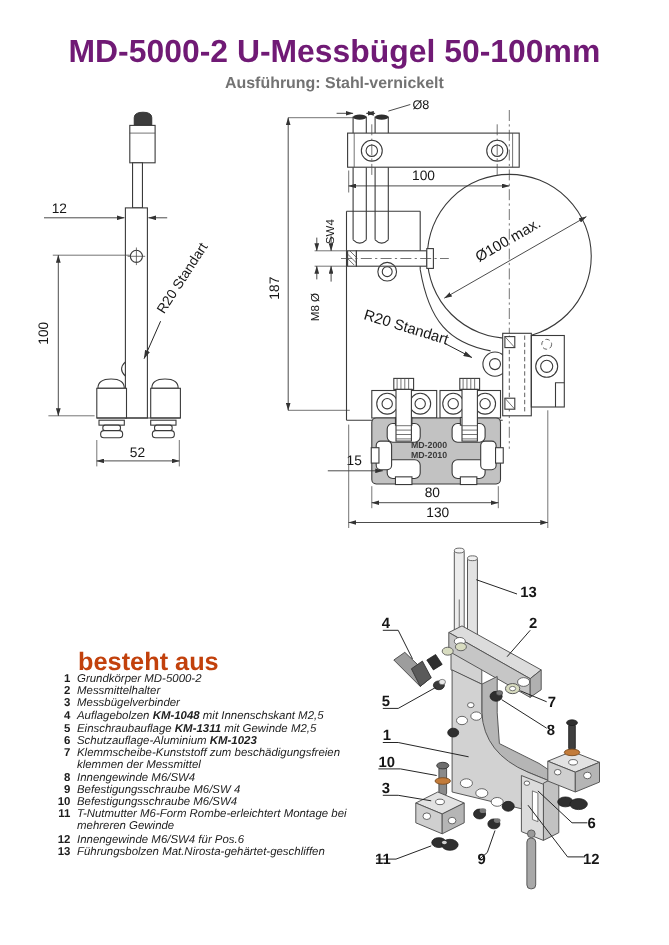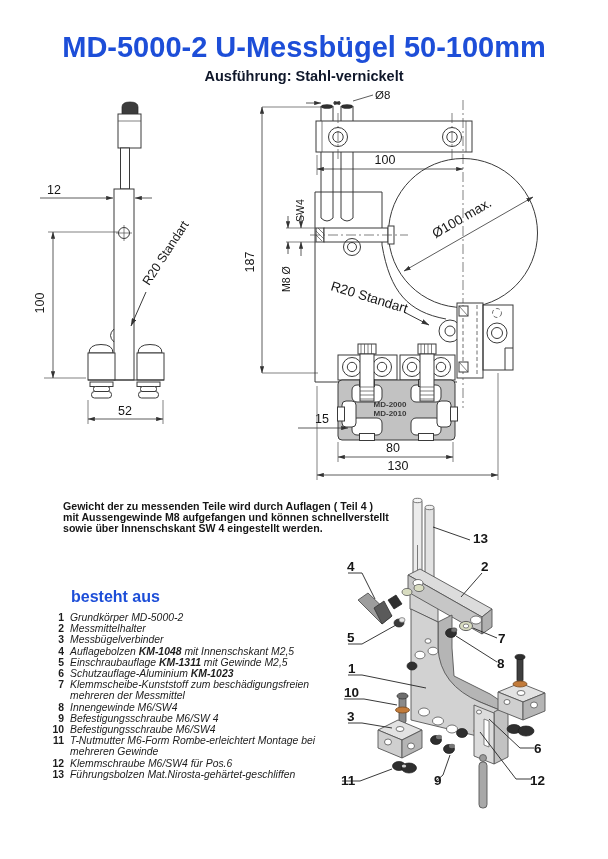--- a/index.html
+++ b/index.html
@@ -1,24 +1,24 @@
 <!DOCTYPE html>
 <html><head>
 <meta charset="utf-8">
 <style>
   html,body{margin:0;padding:0;background:#ffffff;}
   #page{position:relative;width:608px;height:859px;background:#fff;overflow:hidden;
         font-family:"Liberation Sans",sans-serif;color:#111;}
   .title{position:absolute;left:0;top:31px;width:608px;text-align:center;
-         font-size:29px;font-weight:bold;color:#1d4ed8;letter-spacing:0;}
+         font-size:29px;font-weight:bold;color:#701a75;letter-spacing:0;}
   .subtitle{position:absolute;left:0;top:68px;width:608px;text-align:center;
-            font-size:14.5px;font-weight:bold;color:#0f172a;}
+            font-size:14.5px;font-weight:bold;color:#737373;}
   .desc{position:absolute;left:63px;top:501px;width:345px;
         font-size:10.6px;font-weight:bold;line-height:11px;color:#161616;}
-  .parts-head{position:absolute;left:71px;top:588px;font-size:16px;font-weight:bold;color:#1d4ed8;}
+  .parts-head{position:absolute;left:71px;top:588px;font-size:23px;font-weight:bold;color:#c2410c;}
   #parts-list{position:absolute;left:46px;top:612px;width:300px;font-size:10.4px;line-height:11.2px;color:#1d1d1d;}
   .part-row{display:flex;}
   .part-num{width:18px;text-align:right;font-weight:bold;flex:none;}
   .part-text{flex:1;padding-left:6px;font-style:italic;}
   .b{font-weight:bold;}
   svg{position:absolute;}
   svg text{font-family:"Liberation Sans",sans-serif;fill:#161616;}
   .ln{stroke:#3a3a3a;stroke-width:1;fill:none;}
   .lnw{stroke:#3a3a3a;stroke-width:1;fill:#ffffff;}
   .lnthin{stroke:#4a4a4a;stroke-width:.7;fill:none;}
@@ -267,25 +267,20 @@
       <line class="dim" x1="338" y1="457" x2="453" y2="457" marker-start="url(#ar)" marker-end="url(#ar)"></line>
       <text class="dimtxt" x="393" y="452" text-anchor="middle">80</text>
 
       <line class="ext" x1="317" y1="386" x2="317" y2="480"></line>
       <line class="ext" x1="498" y1="373" x2="498" y2="480"></line>
       <line class="dim" x1="317" y1="475" x2="498" y2="475" marker-start="url(#ar)" marker-end="url(#ar)"></line>
       <text class="dimtxt" x="398" y="470" text-anchor="middle">130</text>
     </g>
   </svg>
 
-  <div class="desc">
-    <div>Gewicht der zu messenden Teile wird durch Auflagen ( Teil 4 )</div>
-    <div>mit Aussengewinde M8 aufgefangen und können schnellverstellt</div>
-    <div>sowie über Innenschskant SW 4 eingestellt werden.</div>
-  </div>
 
   <div class="parts-head">besteht aus</div>
   <div id="parts-list">
       <div class="part-row">
         <span class="part-num">1</span>
         <span class="part-text"><span>Grundkörper MD-5000-2</span></span>
       </div>
       <div class="part-row">
         <span class="part-num">2</span>
         <span class="part-text"><span>Messmittelhalter</span></span>
@@ -301,41 +296,41 @@
       <div class="part-row">
         <span class="part-num">5</span>
         <span class="part-text"><span>Einschraubauflage </span><span class="b">KM-1311</span><span> mit Gewinde M2,5</span></span>
       </div>
       <div class="part-row">
         <span class="part-num">6</span>
         <span class="part-text"><span>Schutzauflage-Aluminium </span><span class="b">KM-1023</span></span>
       </div>
       <div class="part-row">
         <span class="part-num">7</span>
-        <span class="part-text"><span>Klemmscheibe-Kunststoff zum beschädigungsfreien mehreren der Messmittel</span></span>
+        <span class="part-text"><span>Klemmscheibe-Kunststoff zum beschädigungsfreien klemmen der Messmittel</span></span>
       </div>
       <div class="part-row">
         <span class="part-num">8</span>
         <span class="part-text"><span>Innengewinde M6/SW4</span></span>
       </div>
       <div class="part-row">
         <span class="part-num">9</span>
         <span class="part-text"><span>Befestigungsschraube M6/SW 4</span></span>
       </div>
       <div class="part-row">
         <span class="part-num">10</span>
         <span class="part-text"><span>Befestigungsschraube M6/SW4</span></span>
       </div>
       <div class="part-row">
         <span class="part-num">11</span>
         <span class="part-text"><span>T-Nutmutter M6-Form Rombe-erleichtert Montage bei mehreren Gewinde</span></span>
       </div>
       <div class="part-row">
         <span class="part-num">12</span>
-        <span class="part-text"><span>Klemmschraube M6/SW4 für Pos.6</span></span>
+        <span class="part-text"><span>Innengewinde M6/SW4 für Pos.6</span></span>
       </div>
       <div class="part-row">
         <span class="part-num">13</span>
         <span class="part-text"><span>Führungsbolzen Mat.Nirosta-gehärtet-geschliffen</span></span>
       </div>
     </div>
 
   <svg style="left:330px;top:490px" width="278" height="369" viewBox="330 490 278 369">
     <defs>
       <marker id="ar2" viewBox="0 0 10 6" refX="9.5" refY="3" markerWidth="8" markerHeight="4.8" orient="auto">

